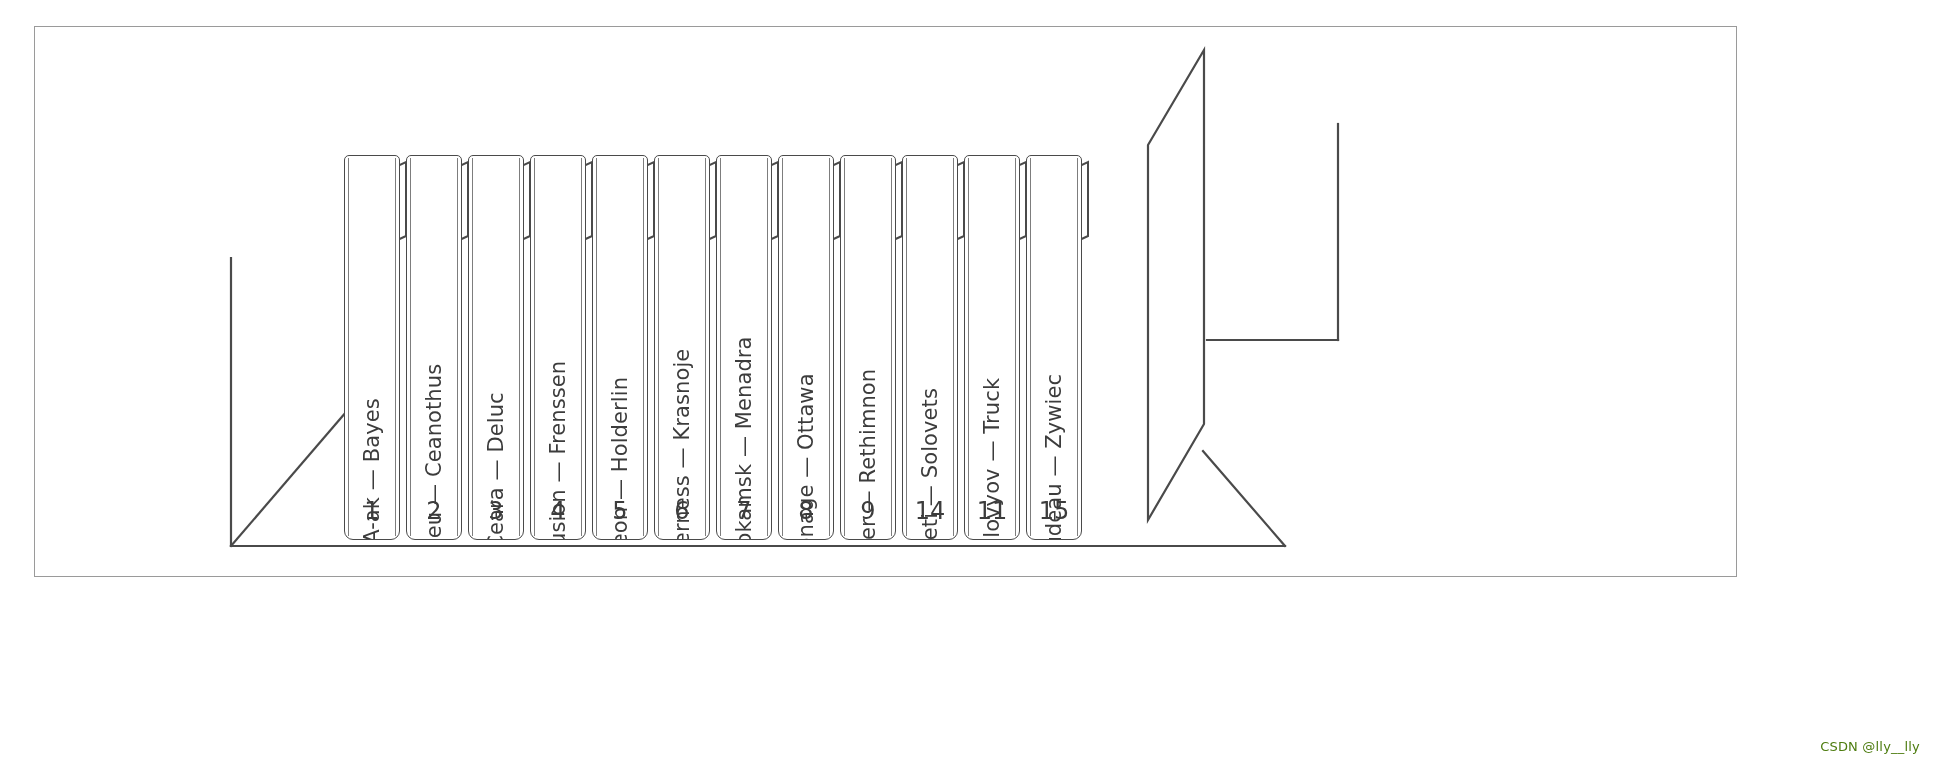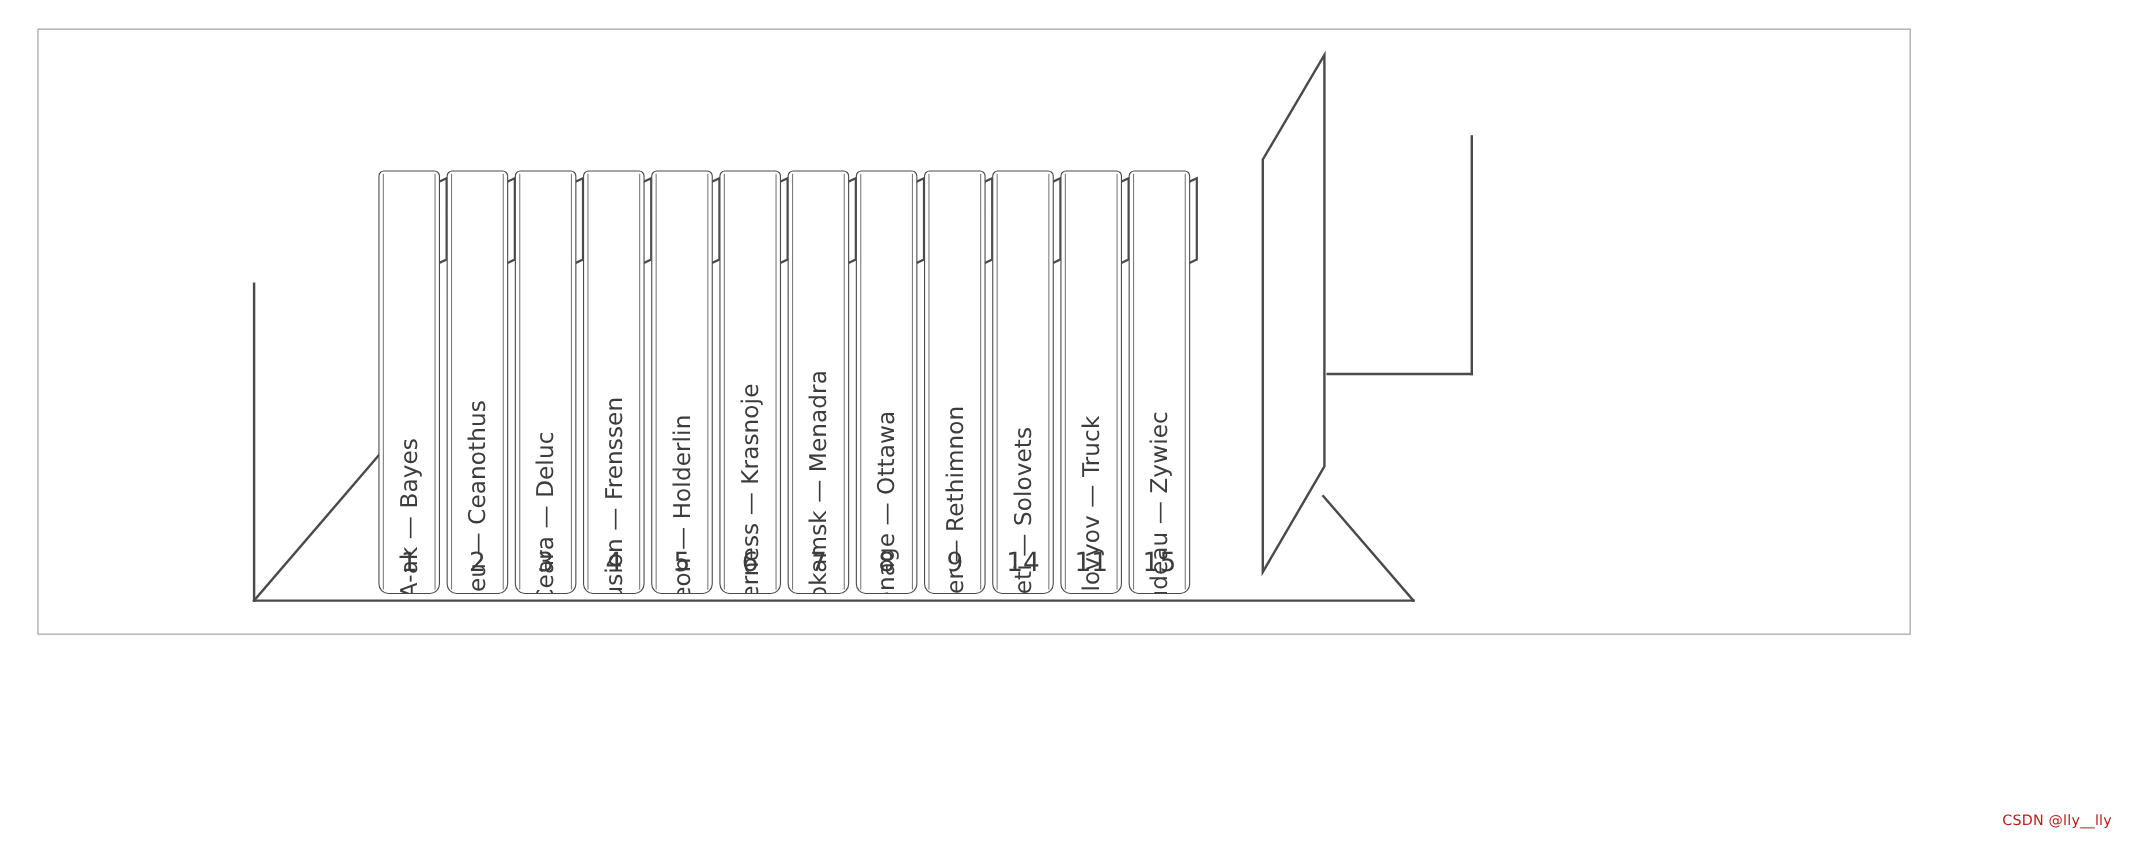--- a/index.html
+++ b/index.html
@@ -128,21 +128,21 @@
     color: #3c3c3c;
     font-family: "DejaVu Sans", sans-serif;
   }
 
   
   .watermark {
     position: absolute;
     right: 22px;
     bottom: 14px;
     font-size: 13px;
-    color: #b91c1c;
+    color: #4d7c0f;
     font-family: "DejaVu Sans", sans-serif;
     letter-spacing: 0.2px;
     text-align: right;
   }
 </style>
 </head>
 <body>
 
 <div id="root">
 

